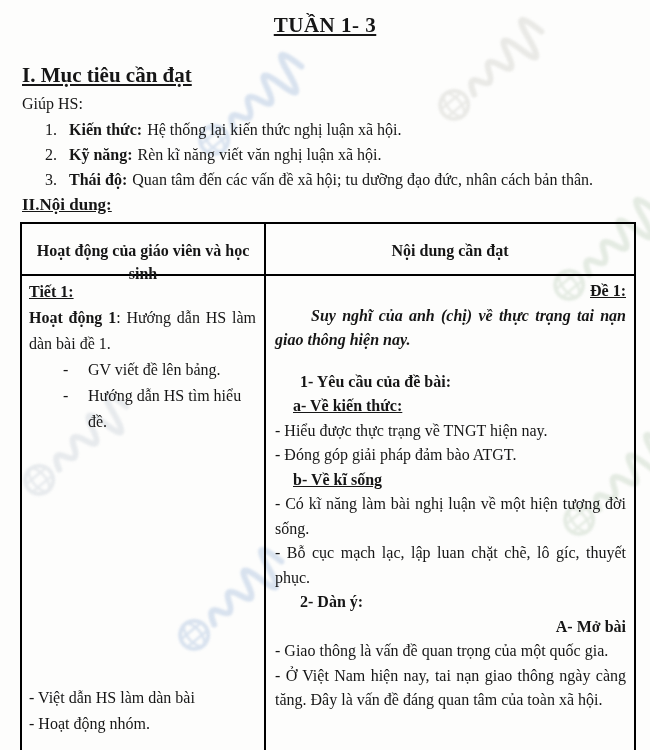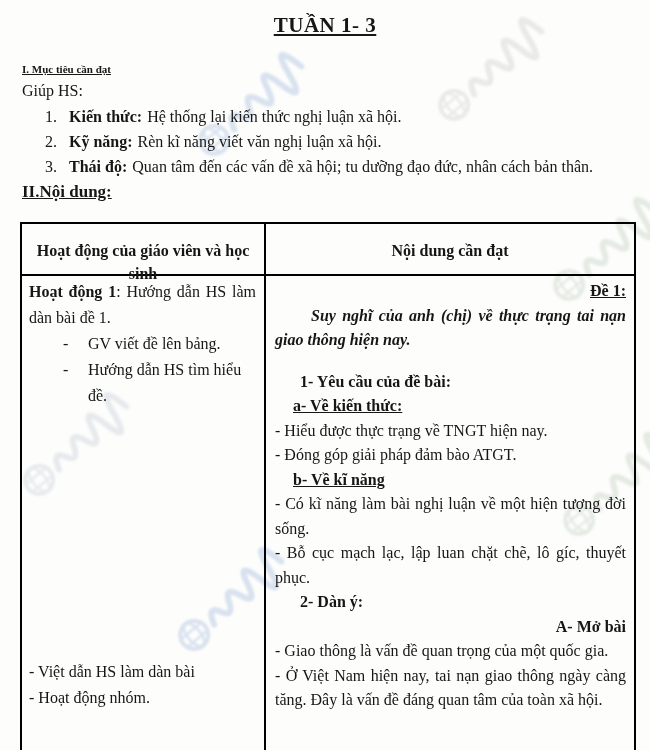--- a/index.html
+++ b/index.html
@@ -13,21 +13,21 @@
   .page{position:relative;width:650px;height:750px;overflow:hidden;background:#fdfdfc;}
 
   
   .wm{position:absolute;pointer-events:none;filter:blur(1.3px);opacity:.75;}
   .wm svg{display:block;}
 
   
   .title{position:relative;z-index:1;text-align:center;padding-top:13px;font-size:21px;font-weight:bold;letter-spacing:.5px;}
   .u{text-decoration:underline;}
   .b{font-weight:bold;}
-  .heading1{position:relative;z-index:1;margin:25px 0 0 22px;font-size:11px;font-weight:bold;}
+  .heading1{position:relative;z-index:1;margin:25px 0 0 22px;font-size:21px;font-weight:bold;}
   .intro{position:relative;z-index:1;margin:3px 0 0 22px;font-size:16px;line-height:26px;}
   .olist{position:relative;z-index:1;margin-left:45px;font-size:16px;}
   .oitem{line-height:25px;text-align:left;}
   .onum{display:inline-block;width:24px;}
   .olabel{font-weight:bold;margin-right:5px;}
   .heading2{position:relative;z-index:1;margin:3px 0 0 22px;font-size:17px;font-weight:bold;}
 
   
   .doc-table{
     position:absolute;left:20px;top:222px;width:612px;height:540px;z-index:1;
@@ -129,20 +129,21 @@
   <div class="heading2">
     <span class="u">II.Nội dung:</span>
   </div>
 
   <div class="doc-table">
 
     <div class="cell head leftcol">Hoạt động của giáo viên và học sinh</div>
     <div class="cell head">Nội dung cần đạt</div>
 
     <div class="cell bodyL leftcol">
+      <p><span class="u b">Tiết 1:</span></p>
       <p class="just"><span class="b">Hoạt động 1</span><span>: Hướng dẫn HS làm dàn bài đề 1.</span></p>
       <div class="dashrow">
         <span class="dash">-</span>
           <span>GV viết đề lên bảng.</span>
       </div>
       <div class="dashrow">
         <span class="dash">-</span>
           <span>Hướng dẫn HS tìm hiểu đề.</span>
       </div>
       <div class="spacerL"></div>
@@ -151,21 +152,21 @@
     </div>
 
     <div class="cell bodyR">
       <p class="center"><span class="u b">Đề 1:</span></p>
       <p class="topic just bi">Suy nghĩ của anh (chị) về thực trạng tai nạn giao thông hiện nay.</p>
       <div class="gap"></div>
       <p class="b ml24">1- Yêu cầu của đề bài:</p>
       <p class="b ml18">a- Về kiến thức:</p>
       <p>- Hiểu được thực trạng về TNGT hiện nay.</p>
       <p>- Đóng góp giải pháp đảm bào ATGT.</p>
-      <p class="b ml18">b- Về kĩ năng</p>
+      <p class="b ml18">b- Về kĩ sống</p>
       <p class="just">- Có kĩ năng làm bài nghị luận về một hiện tượng đời sống.</p>
       <p class="just">- Bỗ cục mạch lạc, lập luan chặt chẽ, lô gíc, thuyết phục.</p>
       <p class="b ml24">2- Dàn ý:</p>
       <p class="center b">A- Mở bài</p>
       <p class="just">- Giao thông là vấn đề quan trọng của một quốc gia.</p>
       <p class="just">- Ở Việt Nam hiện nay, tai nạn giao thông ngày càng tăng. Đây là vấn đề đáng quan tâm của toàn xã hội.</p>
     </div>
 
   </div>
 </div>

